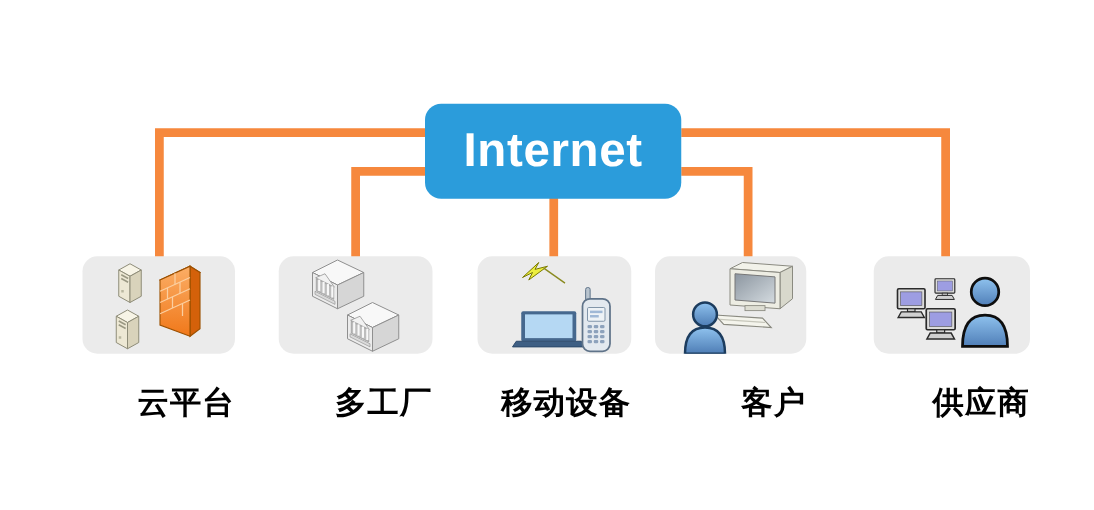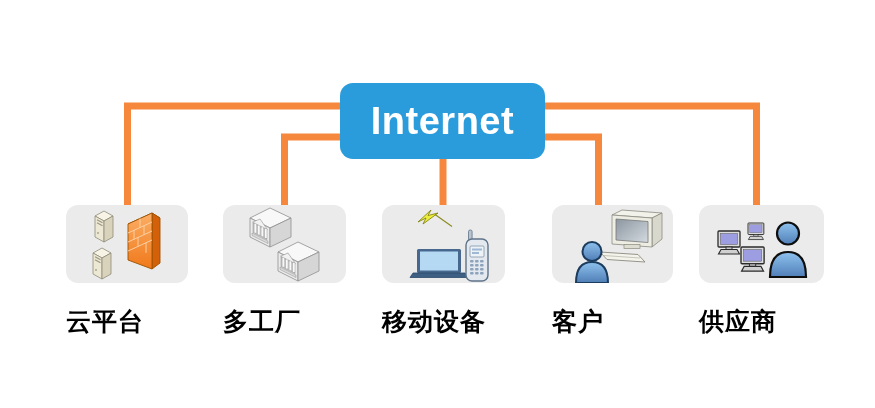--- a/index.html
+++ b/index.html
@@ -19,28 +19,28 @@
   .internet{
     position:absolute;left:340px;top:83px;width:205px;height:76px;
     background:var(--internet-node);border-radius:13px;
     display:flex;align-items:center;justify-content:center;
     color:var(--internet-text);font-size:38px;font-weight:bold;letter-spacing:0.5px;
   }
   .node{position:absolute;top:205px;}
   .node-box{height:78px;background:var(--node-background);border-radius:12px;}
   .node-box svg{display:block;width:100%;height:100%;}
   .node-label{
-    margin-top:22px;text-align:left;font-size:25px;font-weight:bold;
+    margin-top:22px;text-align:right;font-size:25px;font-weight:bold;
     color:var(--label-text);letter-spacing:1px;
     font-family:"DejaVu Sans","Liberation Sans",sans-serif;
   }
   .n1{left:66px;width:122px;}
   .n2{left:223px;width:123px;}
   .n3{left:382px;width:123px;}
-  .n4{left:552px;width:121px;}
+  .n4{left:524px;width:121px;}
   .n5{left:699px;width:125px;}
 </style>
 </head>
 <body>
 
 <div class="stage">
 
   <svg class="connectors" viewBox="0 0 875 408" aria-hidden="true">
     <path d="M340 106 H127.5 V208"></path>
     <path d="M340 137 H284.5 V208"></path>

